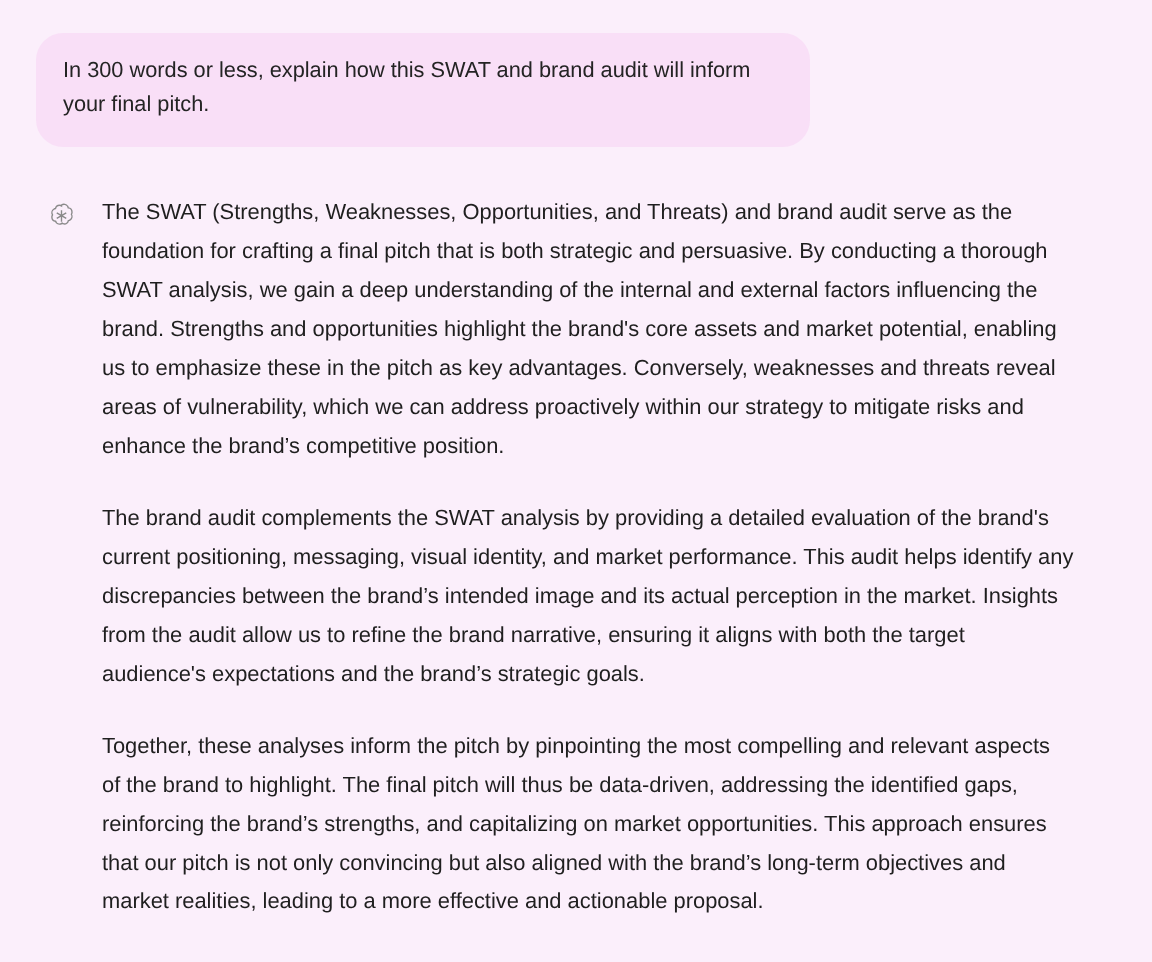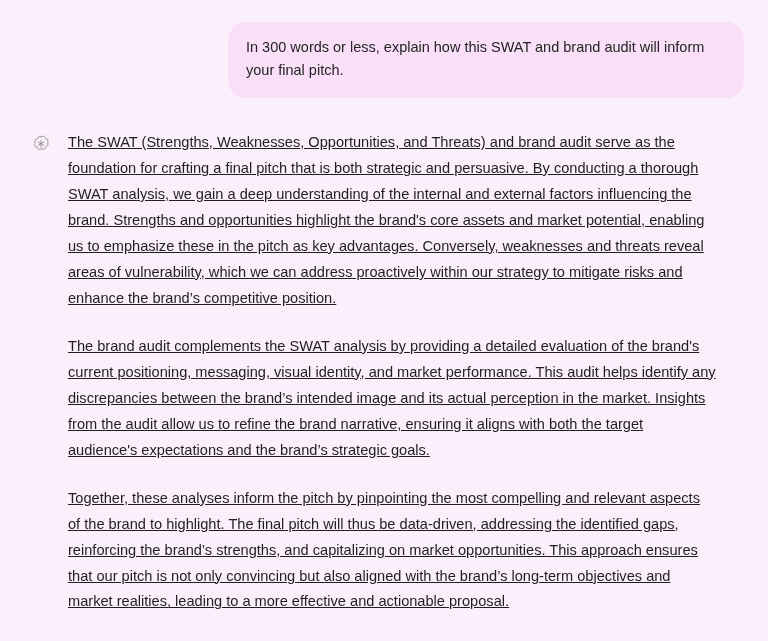--- a/index.html
+++ b/index.html
@@ -18,21 +18,21 @@
     position: relative;
     width: 768px;
     height: 641px;
     box-sizing: border-box;
     padding: 0;
   }
 
   
   .user-row {
     display: flex;
-    justify-content: flex-end;
+    justify-content: flex-start;
     padding: 22px 24px 0 24px;
     box-sizing: border-box;
   }
   .user-bubble {
     background: #f9dff7;
     border-radius: 18px;
     padding: 14px 18px 15px 18px;
     max-width: 480px;
     font-size: 14.5px;
     line-height: 1.62;
@@ -60,21 +60,20 @@
   .assistant-body {
     flex: 1 1 auto;
     padding-left: 16px;
     max-width: 648px;
   }
   .assistant-body p {
     margin: 0 0 22px 0;
     font-size: 14.6px;
     line-height: 1.78;
     color: #1f1f1f;
-    text-decoration: underline;
   }
   .assistant-body p:last-of-type {
     margin-bottom: 0;
   }
 
   
   .actions {
     display: flex;
     align-items: center;
     gap: 12px;

